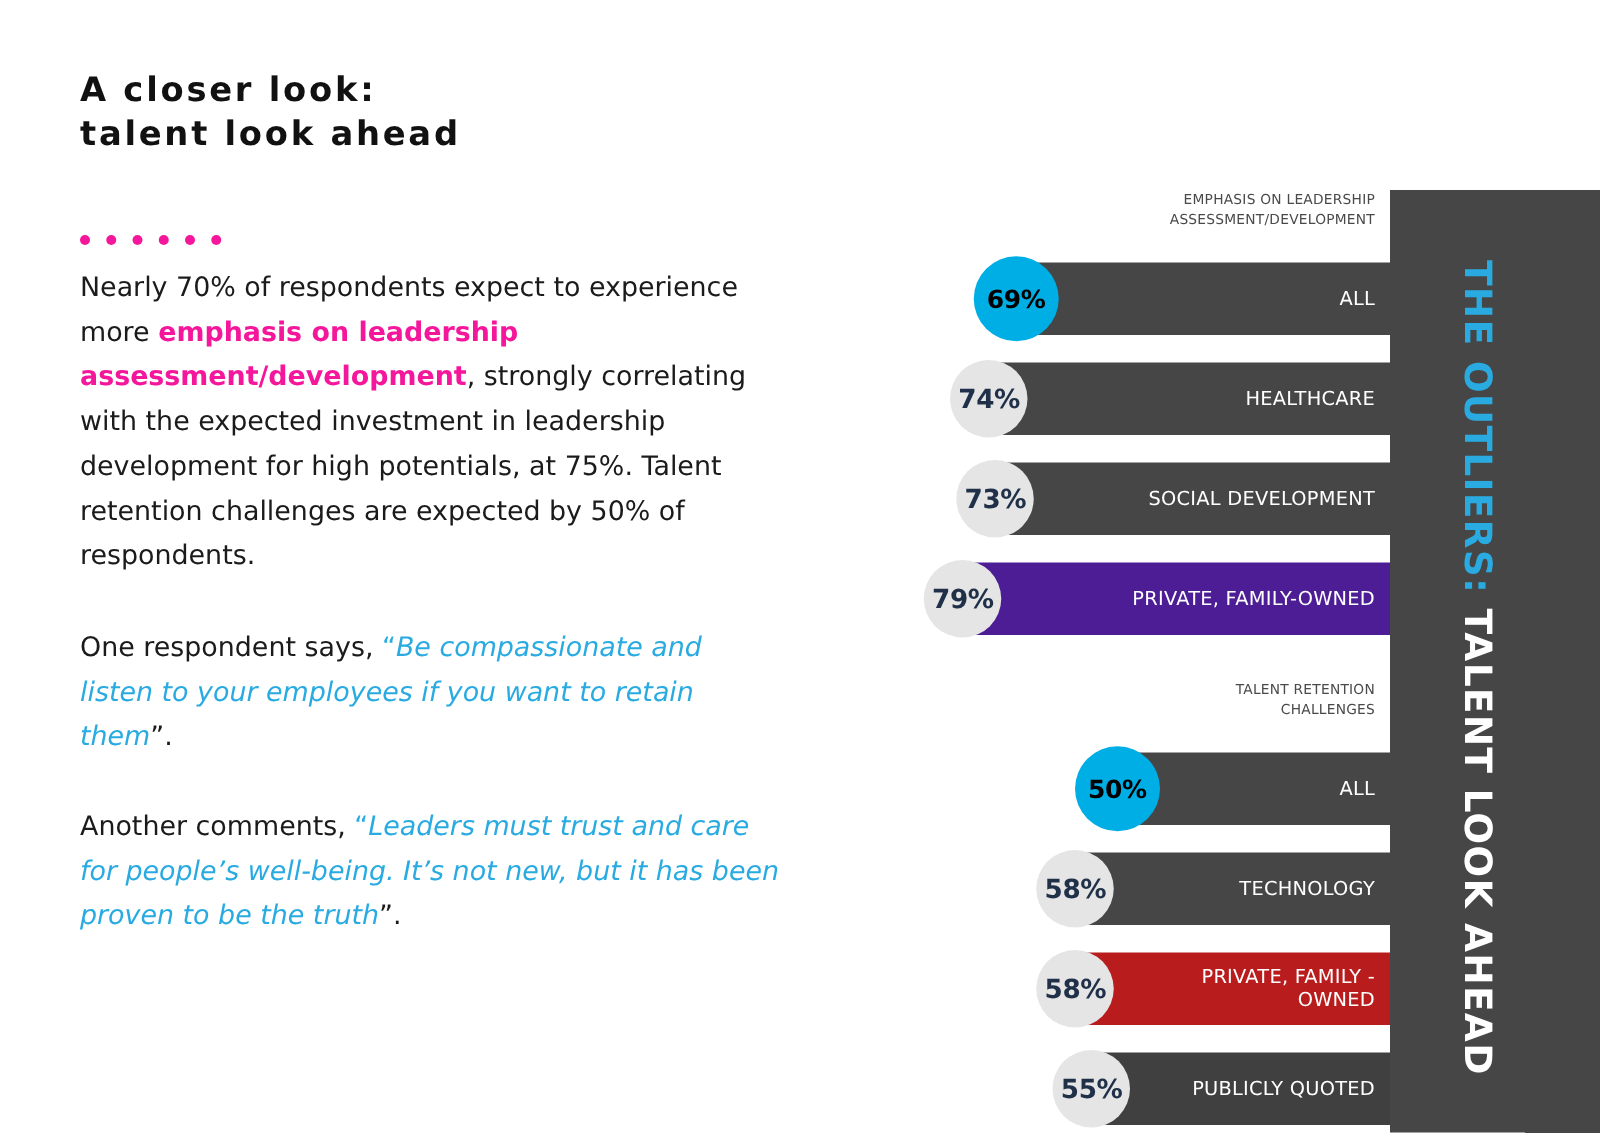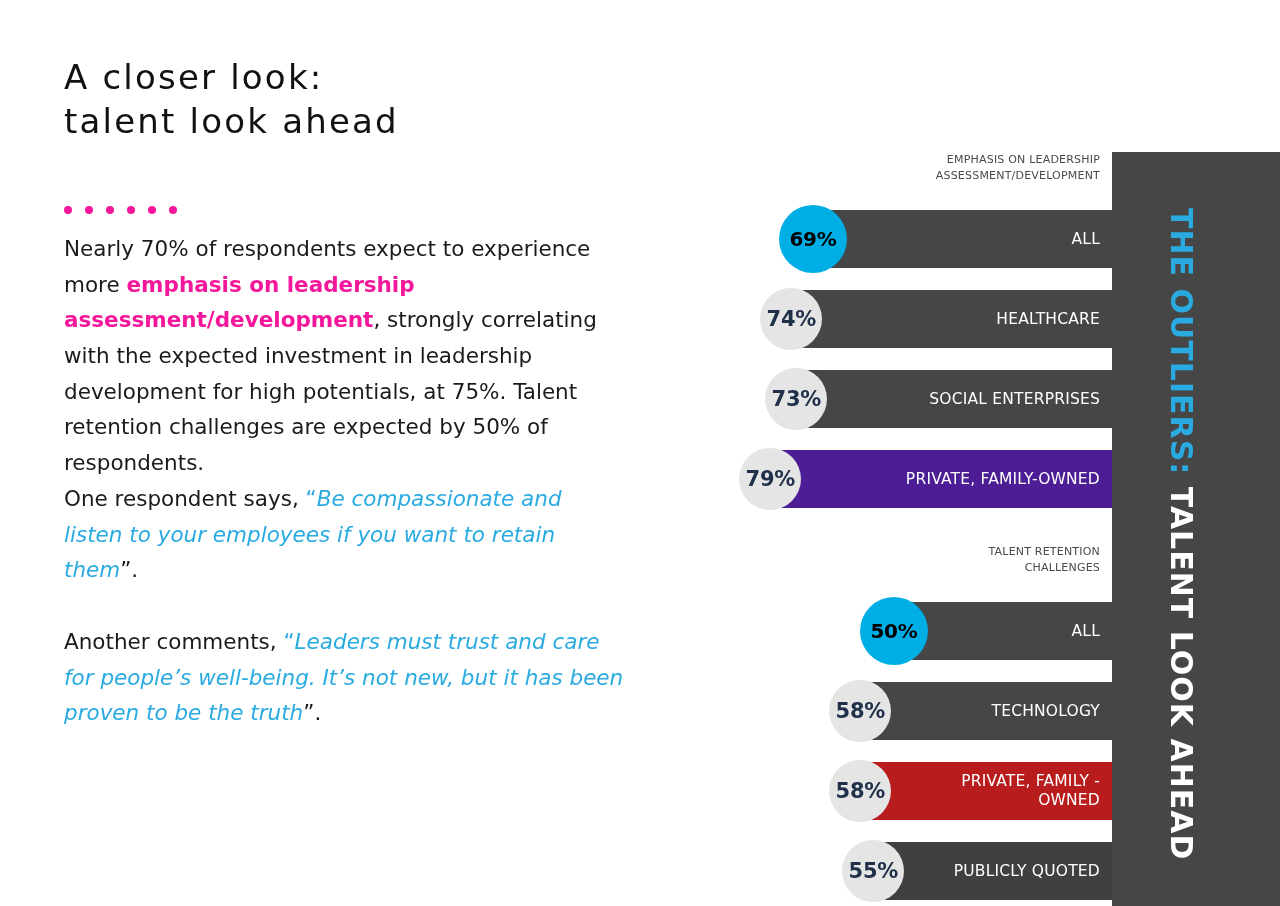--- a/index.html
+++ b/index.html
@@ -19,22 +19,22 @@
   
   #left-column {
     position: absolute;
     left: 64px;
     top: 56px;
     width: 580px;
   }
 
   #page-title {
     font-family: "DejaVu Sans", sans-serif;
-    font-size: 34px;
-    font-weight: normal;
+    font-size: 27px;
+    font-weight: bold;
     line-height: 1.28;
     letter-spacing: 2.2px;
     color: #111111;
     margin: 0;
     white-space: pre-line;
   }
 
   #dot-row {
     margin-top: 62px;
     display: flex;
@@ -52,21 +52,21 @@
 
   .para {
     font-family: "DejaVu Sans", sans-serif;
     font-size: 21.5px;
     line-height: 1.66;
     color: #1b1b1b;
     margin: 0;
     width: 560px;
   }
   #para-intro { margin-top: 16px; }
-  #para-quote-1 { }
+  #para-quote-1 { margin-top: 38px; }
   #para-quote-2 { margin-top: 36px; }
 
   .hl-magenta {
     color: #f5179b;
     font-weight: bold;
   }
   .quote-text {
     color: #29abe2;
     font-style: italic;
   }
@@ -223,21 +223,21 @@
         <div class="bubble bubble-primary" style="left: -38.08px;">69%</div>
       </div>
       <div class="bar-row" style="top: 138px; width: 317px;">
         <div class="bar-fill" style="background: rgb(70, 70, 70);">
           <div class="bar-label">HEALTHCARE</div>
         </div>
         <div class="bubble bubble-secondary" style="left: -34.72px;">74%</div>
       </div>
       <div class="bar-row" style="top: 218px; width: 312px;">
         <div class="bar-fill" style="background: rgb(70, 70, 70);">
-          <div class="bar-label">SOCIAL ENTERPRISES</div>
+          <div class="bar-label">SOCIAL DEVELOPMENT</div>
         </div>
         <div class="bubble bubble-secondary" style="left: -34.72px;">73%</div>
       </div>
       <div class="bar-row" style="top: 298px; width: 338px;">
         <div class="bar-fill" style="background: #4c1d95;">
           <div class="bar-label">PRIVATE, FAMILY-OWNED</div>
         </div>
         <div class="bubble bubble-secondary" style="left: -34.72px;">79%</div>
       </div>
       <div class="bar-group-header" style="top: 392px;">TALENT RETENTION

